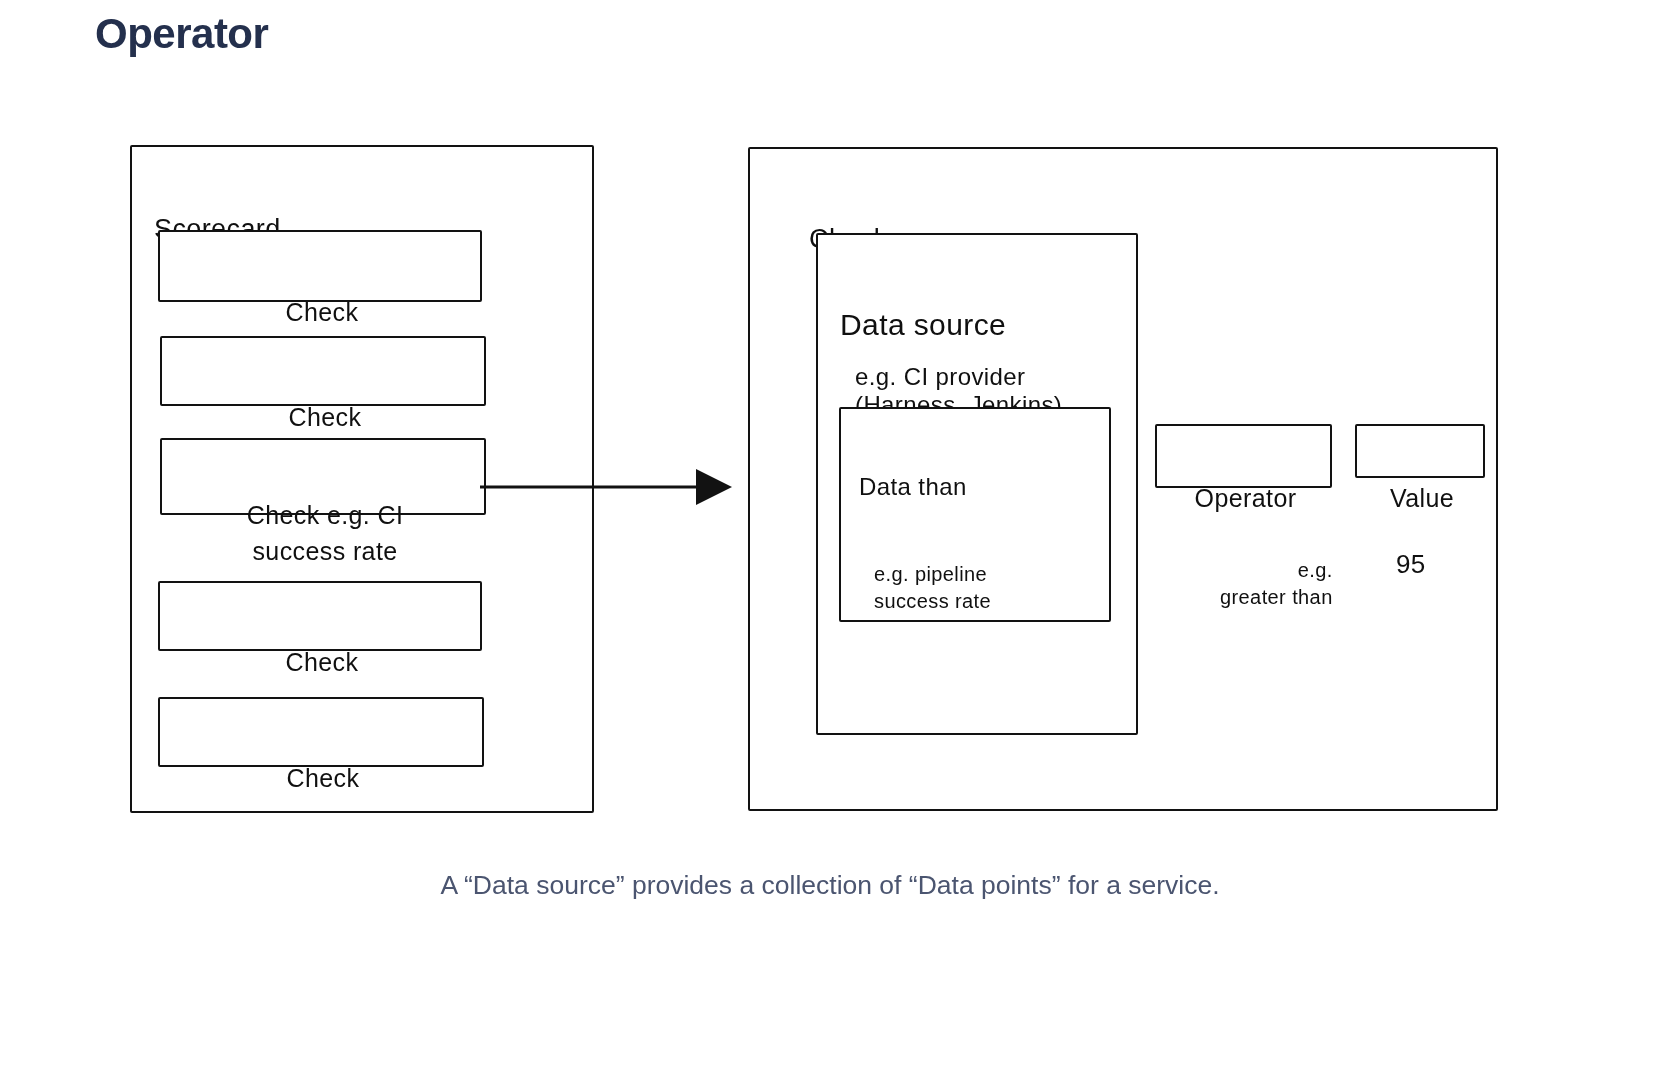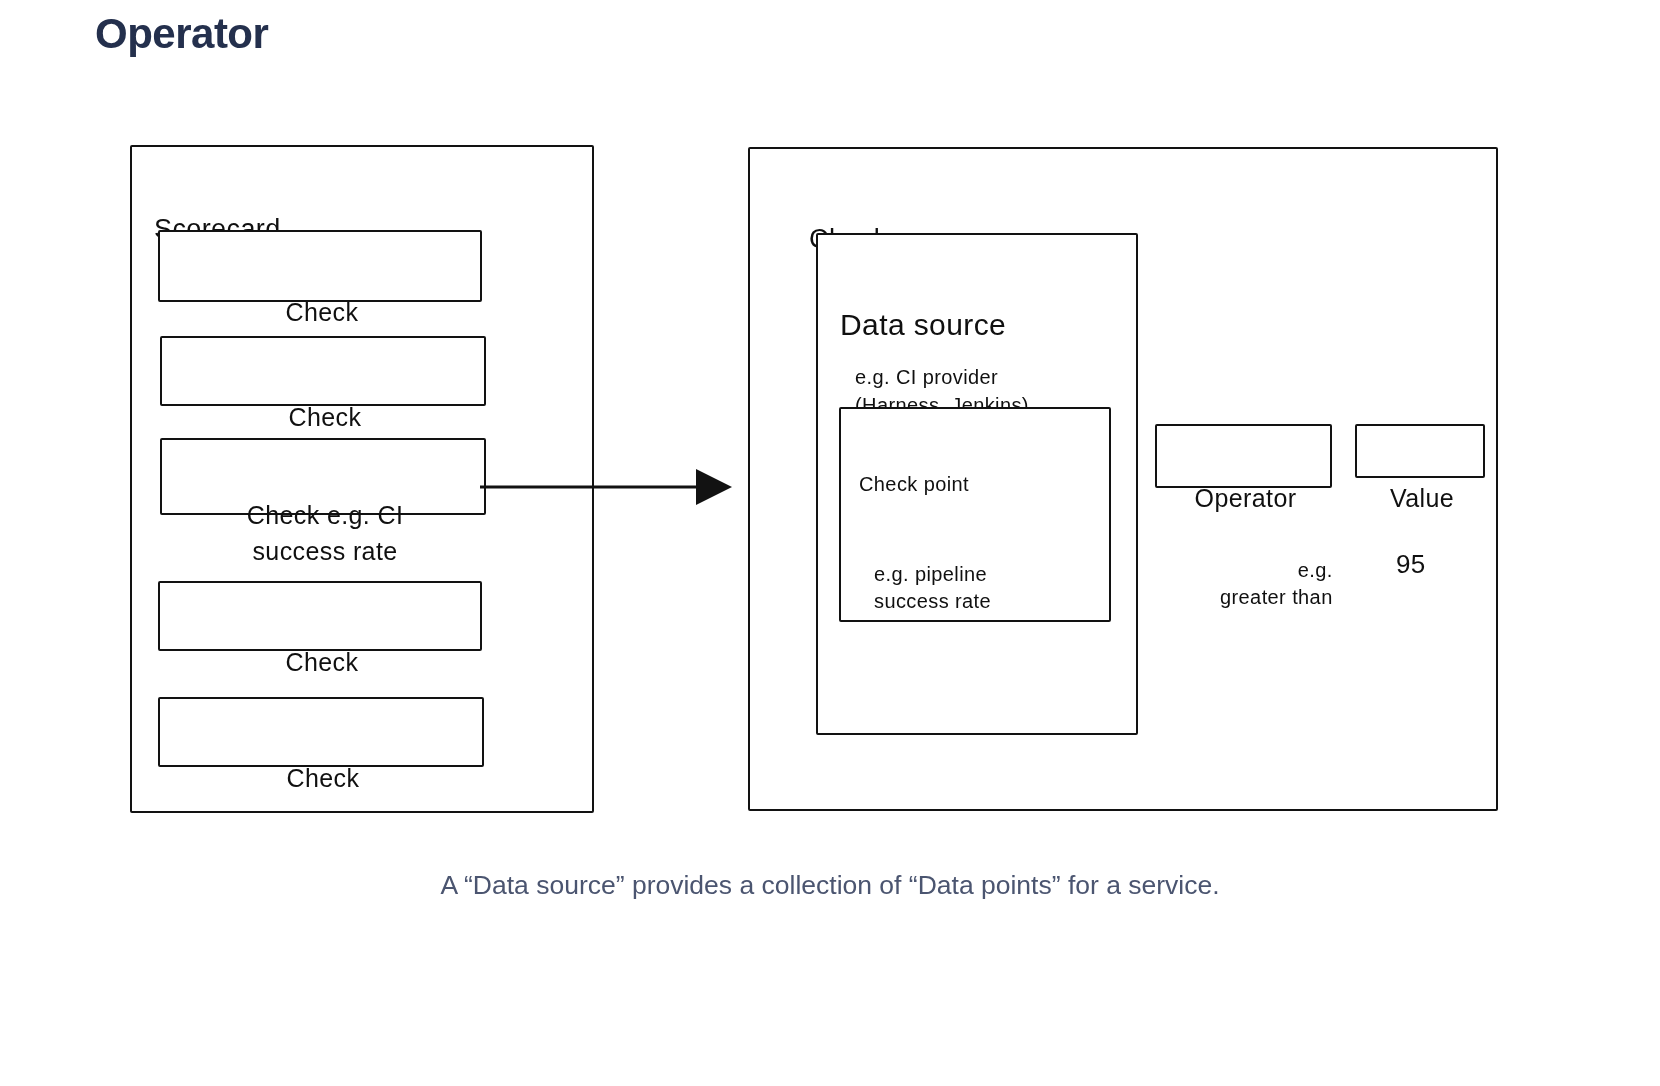--- a/index.html
+++ b/index.html
@@ -57,21 +57,21 @@
   }
   .hand.center {
     text-align: center;
     white-space: pre-line;
   }
 
   
   .lbl-panel   { font-size: 27px; }
   .lbl-box     { font-size: 25px; }
   .lbl-big     { font-size: 30px; }
-  .lbl-sub     { font-size: 20px; }
+  .lbl-sub     { font-size: 24px; }
   .lbl-small   { font-size: 20px; }
   .lbl-num     { font-size: 26px; }
 
   
   #arrow-svg {
     position: absolute;
     left: 480px;
     top: 455px;
     width: 260px;
     height: 70px;
@@ -135,21 +135,21 @@
 
   <div class="sketch-box thin" style="left:816px; top:233px; width:322px; height:502px;"></div>
 
   <div class="hand lbl-big" style="left:840px; top:262px;">Data source</div>
 
   <div class="hand lbl-sub" style="left:855px; top:318px; line-height:28px;">e.g. CI provider
 (Harness, Jenkins)</div>
 
   <div class="sketch-box thin" style="left:839px; top:407px; width:272px; height:215px; border-width:2px;"></div>
 
-  <div class="hand lbl-sub" style="left:859px; top:427px;">Check point</div>
+  <div class="hand lbl-sub" style="left:859px; top:427px;">Data than</div>
 
   <div class="hand lbl-small" style="left:874px; top:516px; line-height:27px;">e.g. pipeline
 success rate</div>
 
   <div class="sketch-box thin" style="left:1155px; top:424px; width:177px; height:64px;">
     <div class="hand center lbl-box" style="left:0; top:12px; width:177px;">Operator</div>
   </div>
 
   <div class="hand lbl-small" style="left:1220px; top:512px; line-height:27px;text-align:right;">e.g.
 greater than</div>

